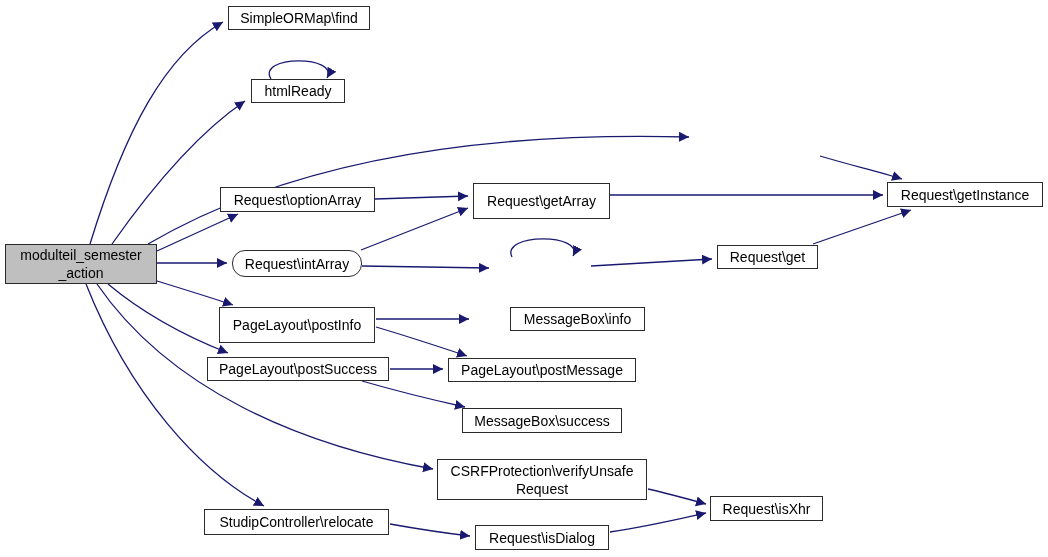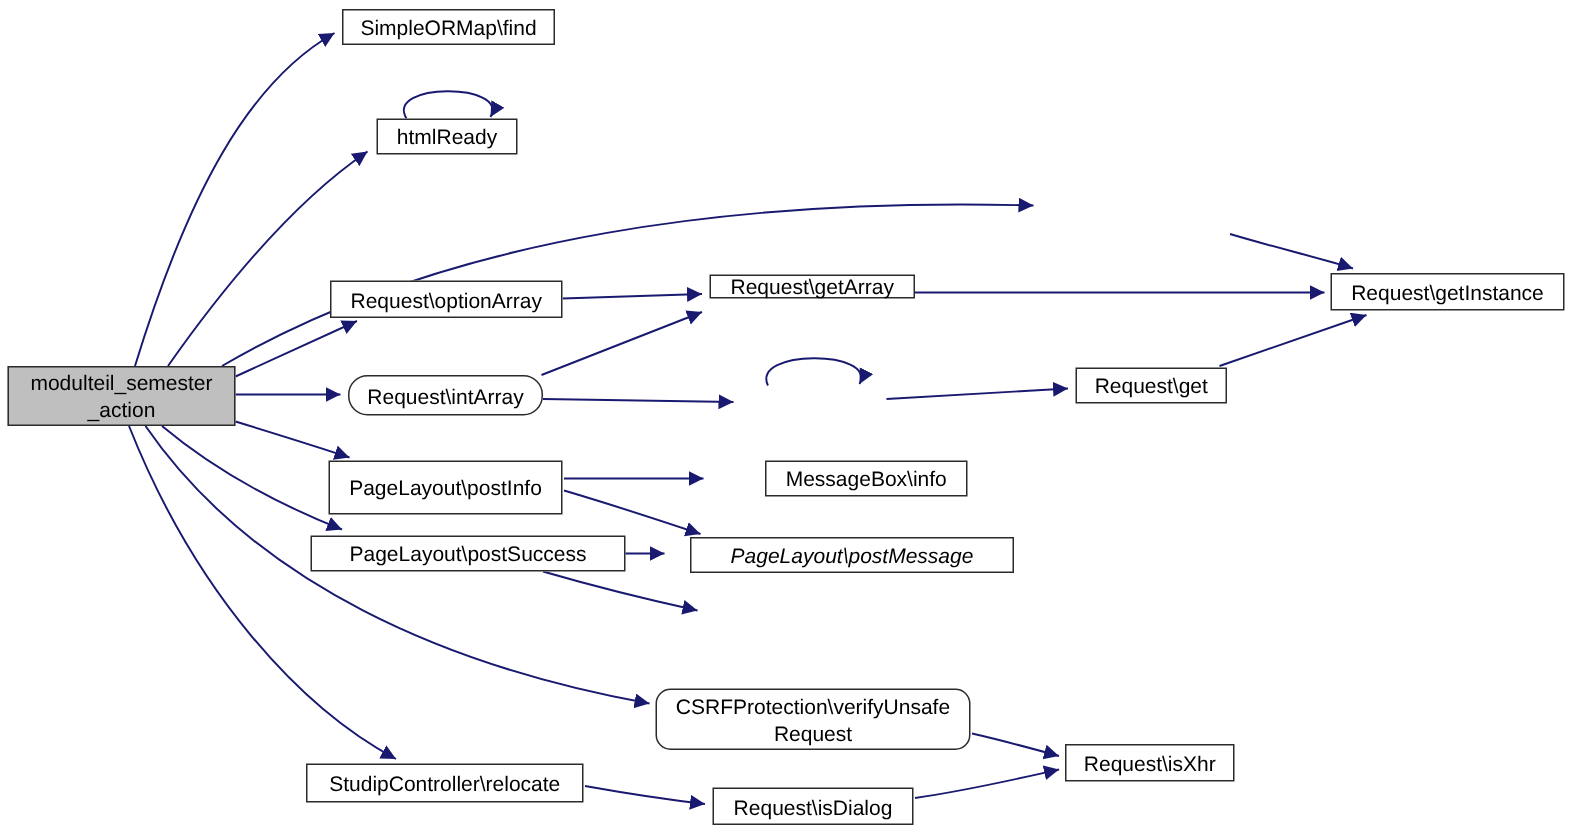--- a/index.html
+++ b/index.html
@@ -61,25 +61,26 @@
       <path d="M 390,524 C 418,529 444,533 470,536" class="edge" marker-end="url(#arrow)"></path>
       <path d="M 610,532 C 645,527 675,520 706,513" class="edge" marker-end="url(#arrow)"></path>
     </svg>
 
 <div class="node" style="left: 228px; top: 6px; width: 142px; height: 24px;">SimpleORMap\find</div>
     <div class="node highlight" style="left: 5px; top: 244px; width: 152px; height: 40px;">modulteil_semester
 _action</div>
     <div class="node" style="left: 251px; top: 79px; width: 94px; height: 24px;">htmlReady</div>
     <div class="node" style="left: 887px; top: 182px; width: 156px; height: 25px;">Request\getInstance</div>
     <div class="node" style="left: 220px; top: 187px; width: 155px; height: 25px;">Request\optionArray</div>
-    <div class="node" style="left: 473px; top: 183px; width: 137px; height: 16px;">Request\getArray</div>
+    <div class="node" style="left: 473px; top: 183px; width: 137px; height: 36px;">Request\getArray</div>
     <div class="node" style="left: 232px; top: 250px; width: 130px; height: 27px; border-radius: 13px;">Request\intArray</div>
     <div class="node" style="left: 717px; top: 245px; width: 101px; height: 24px;">Request\get</div>
     <div class="node" style="left: 219px; top: 307px; width: 156px; height: 36px;">PageLayout\postInfo</div>
     <div class="node" style="left: 474px; top: 307px; width: 135px; height: 24px; margin-left: 36px;">MessageBox\info</div>
-    <div class="node" style="left: 207px; top: 357px; width: 210px; height: 24px;">PageLayout\postSuccess</div>
-    <div class="node" style="left: 460px; top: 358px; width: 216px; height: 24px; font-style: italic;">PageLayout\postMessage</div>
-    <div class="node" style="left: 437px; top: 459px; width: 210px; height: 41px; border-radius: 10px;">CSRFProtection\verifyUnsafe
+    <div class="node" style="left: 207px; top: 357px; width: 182px; height: 24px;">PageLayout\postSuccess</div>
+    <div class="node" style="left: 448px; top: 358px; width: 188px; height: 24px;">PageLayout\postMessage</div>
+    <div class="node" style="left: 462px; top: 408px; width: 160px; height: 25px;">MessageBox\success</div>
+    <div class="node" style="left: 437px; top: 459px; width: 210px; height: 41px;">CSRFProtection\verifyUnsafe
 Request</div>
     <div class="node" style="left: 204px; top: 509px; width: 185px; height: 26px;">StudipController\relocate</div>
     <div class="node" style="left: 475px; top: 525px; width: 134px; height: 25px;">Request\isDialog</div>
     <div class="node" style="left: 710px; top: 496px; width: 113px; height: 25px;">Request\isXhr</div>
   </div>
 
 </body></html>

